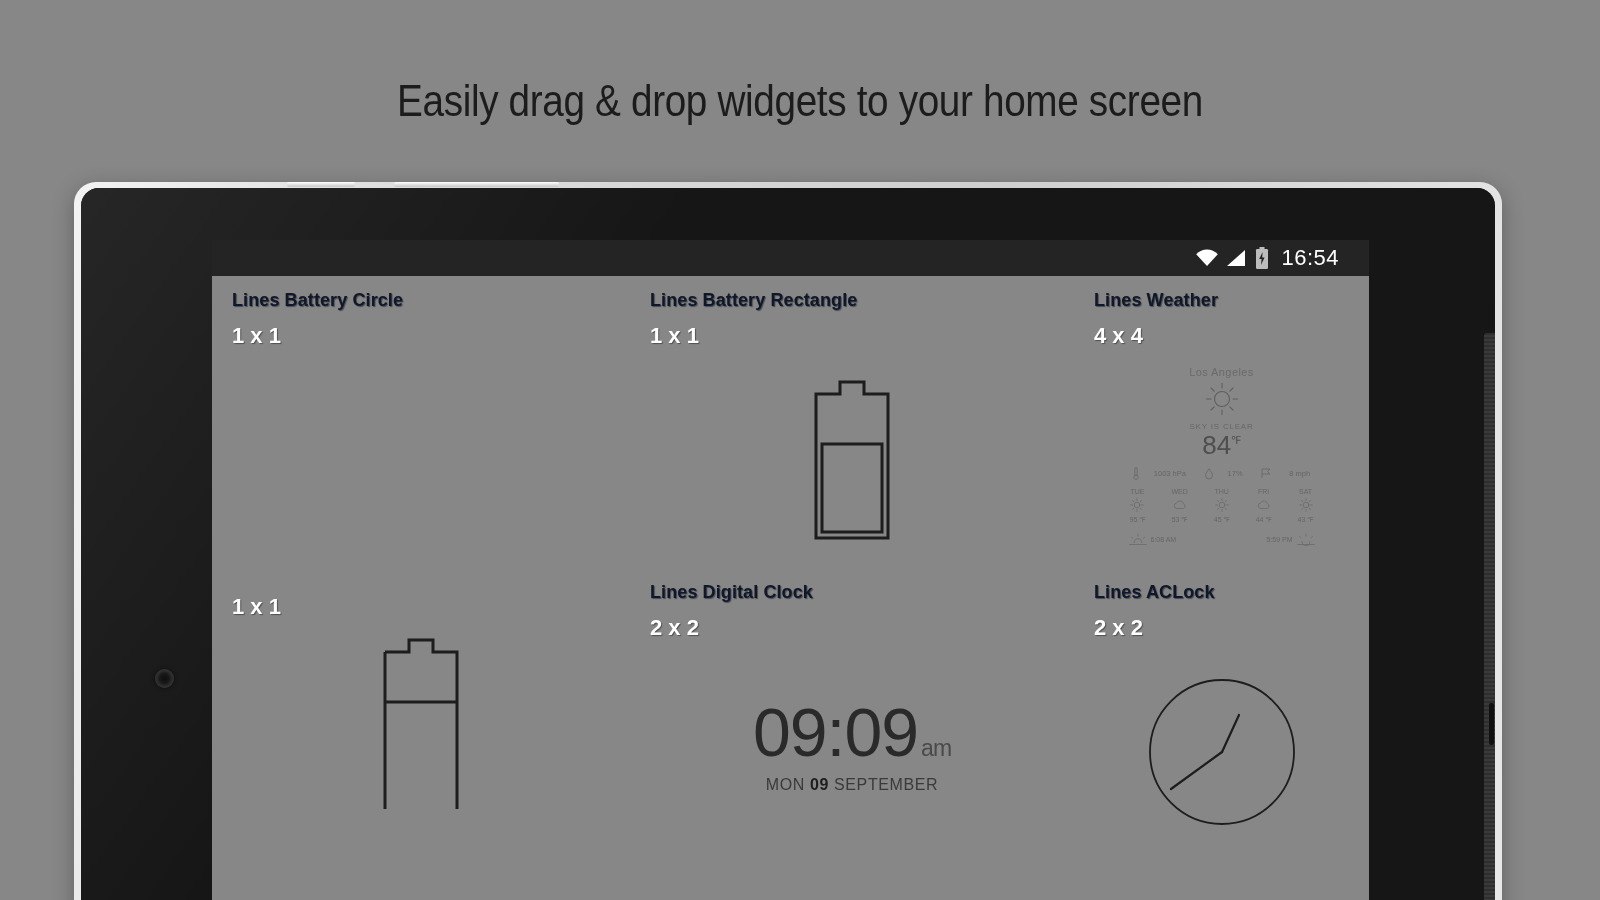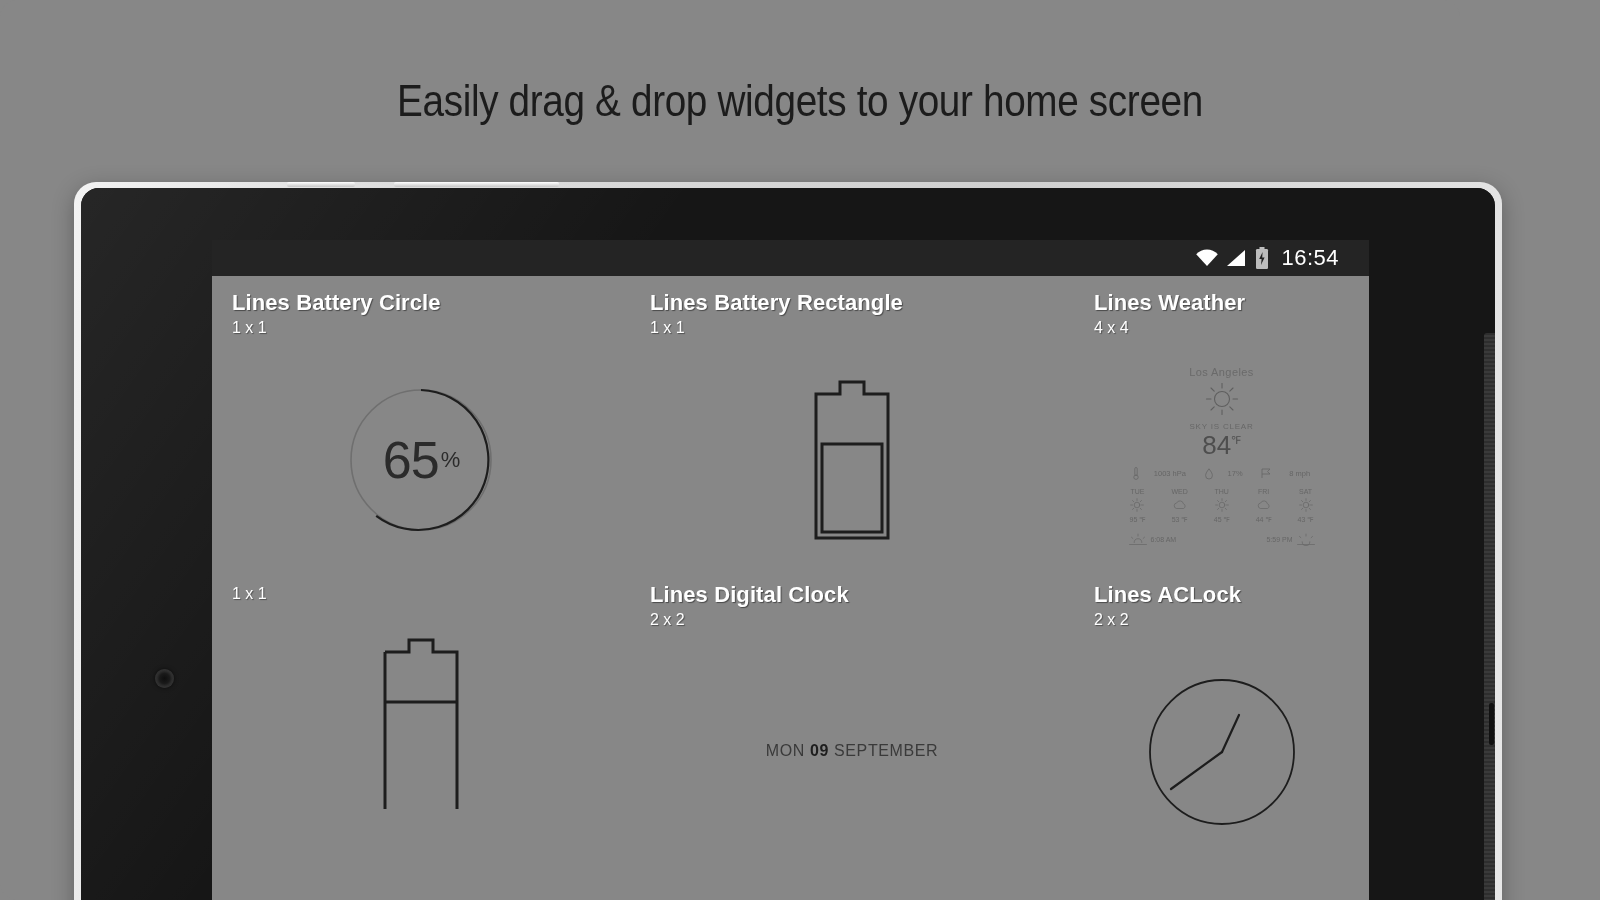--- a/index.html
+++ b/index.html
@@ -141,29 +141,29 @@
 
   
   .grid {
     padding: 14px 0 0 0;
     display: grid;
     grid-template-columns: 418px 444px 295px;
     grid-auto-rows: 292px;
   }
   .cell { position: relative; padding-left: 20px; }
   .cell .w-title {
-    font-size: 22px; font-weight: bold; color: #ffffff;
+    font-size: 18px; font-weight: bold; color: #0f172a;
     text-shadow: 1px 1px 1px rgba(0,0,0,0.45);
     letter-spacing: 0.1px;
     white-space: nowrap;
   }
   .cell .w-size {
-    font-size: 16px; color: #ffffff; font-weight: 400;
+    font-size: 22px; color: #ffffff; font-weight: 700;
     text-shadow: 1px 1px 1px rgba(0,0,0,0.4);
-    margin-top: 3px;
+    margin-top: 12px;
   }
   .w-body {
     position: absolute; left: 0; right: 0; top: 48px; bottom: 0;
     display: flex; align-items: center; justify-content: center;
   }
 
   
   .battery-circle { position: relative; width: 146px; height: 146px; }
   .bc-num {
     position: absolute; inset: 0;
@@ -254,32 +254,20 @@
           </div>
           <div class="sb-clock">16:54</div>
         </div>
 
 
         <div class="grid">
 
           <div class="cell">
             <div class="w-title">Lines Battery Circle</div>
             <div class="w-size">1 x 1</div>
-            <div class="w-body">
-              <div class="battery-circle">
-                <svg width="146" height="146" viewBox="0 0 146 146">
-                  <circle cx="73" cy="73" r="70" fill="none" stroke="#6f6f6f" stroke-width="1.6"></circle>
-                  <path d="M73 3 A70 70 0 1 1 28.2 128.8" fill="none" stroke="#1d1d1d" stroke-width="2.2"></path>
-                </svg>
-                <div class="bc-num">
-                  <span>65</span>
-                    <span class="bc-pct">%</span>
-                </div>
-              </div>
-            </div>
           </div>
 
           <div class="cell">
             <div class="w-title">Lines Battery Rectangle</div>
             <div class="w-size">1 x 1</div>
             <div class="w-body">
               <svg width="84" height="168" viewBox="0 0 84 168">
                 <path d="M6 18 L30 18 L30 6 L54 6 L54 18 L78 18 L78 162 L6 162 Z" fill="none" stroke="#1d1d1d" stroke-width="3"></path>
                 <rect x="12" y="68" width="60" height="88" fill="none" stroke="#1d1d1d" stroke-width="3"></rect>
               </svg>
@@ -446,20 +434,23 @@
                 <line x1="6" y1="68" x2="78" y2="68" stroke="#1d1d1d" stroke-width="3"></line>
               </svg>
             </div>
           </div>
 
           <div class="cell">
             <div class="w-title">Lines Digital Clock</div>
             <div class="w-size">2 x 2</div>
             <div class="w-body">
               <div class="digital">
+                <div class="dc-time">
+                  <span>09:09</span><span class="dc-ampm">am</span>
+                </div>
                 <div class="dc-date">
                   <span>MON</span>
                   <b>09</b>
                   <span>SEPTEMBER</span>
                 </div>
               </div>
             </div>
           </div>
 
           <div class="cell">

